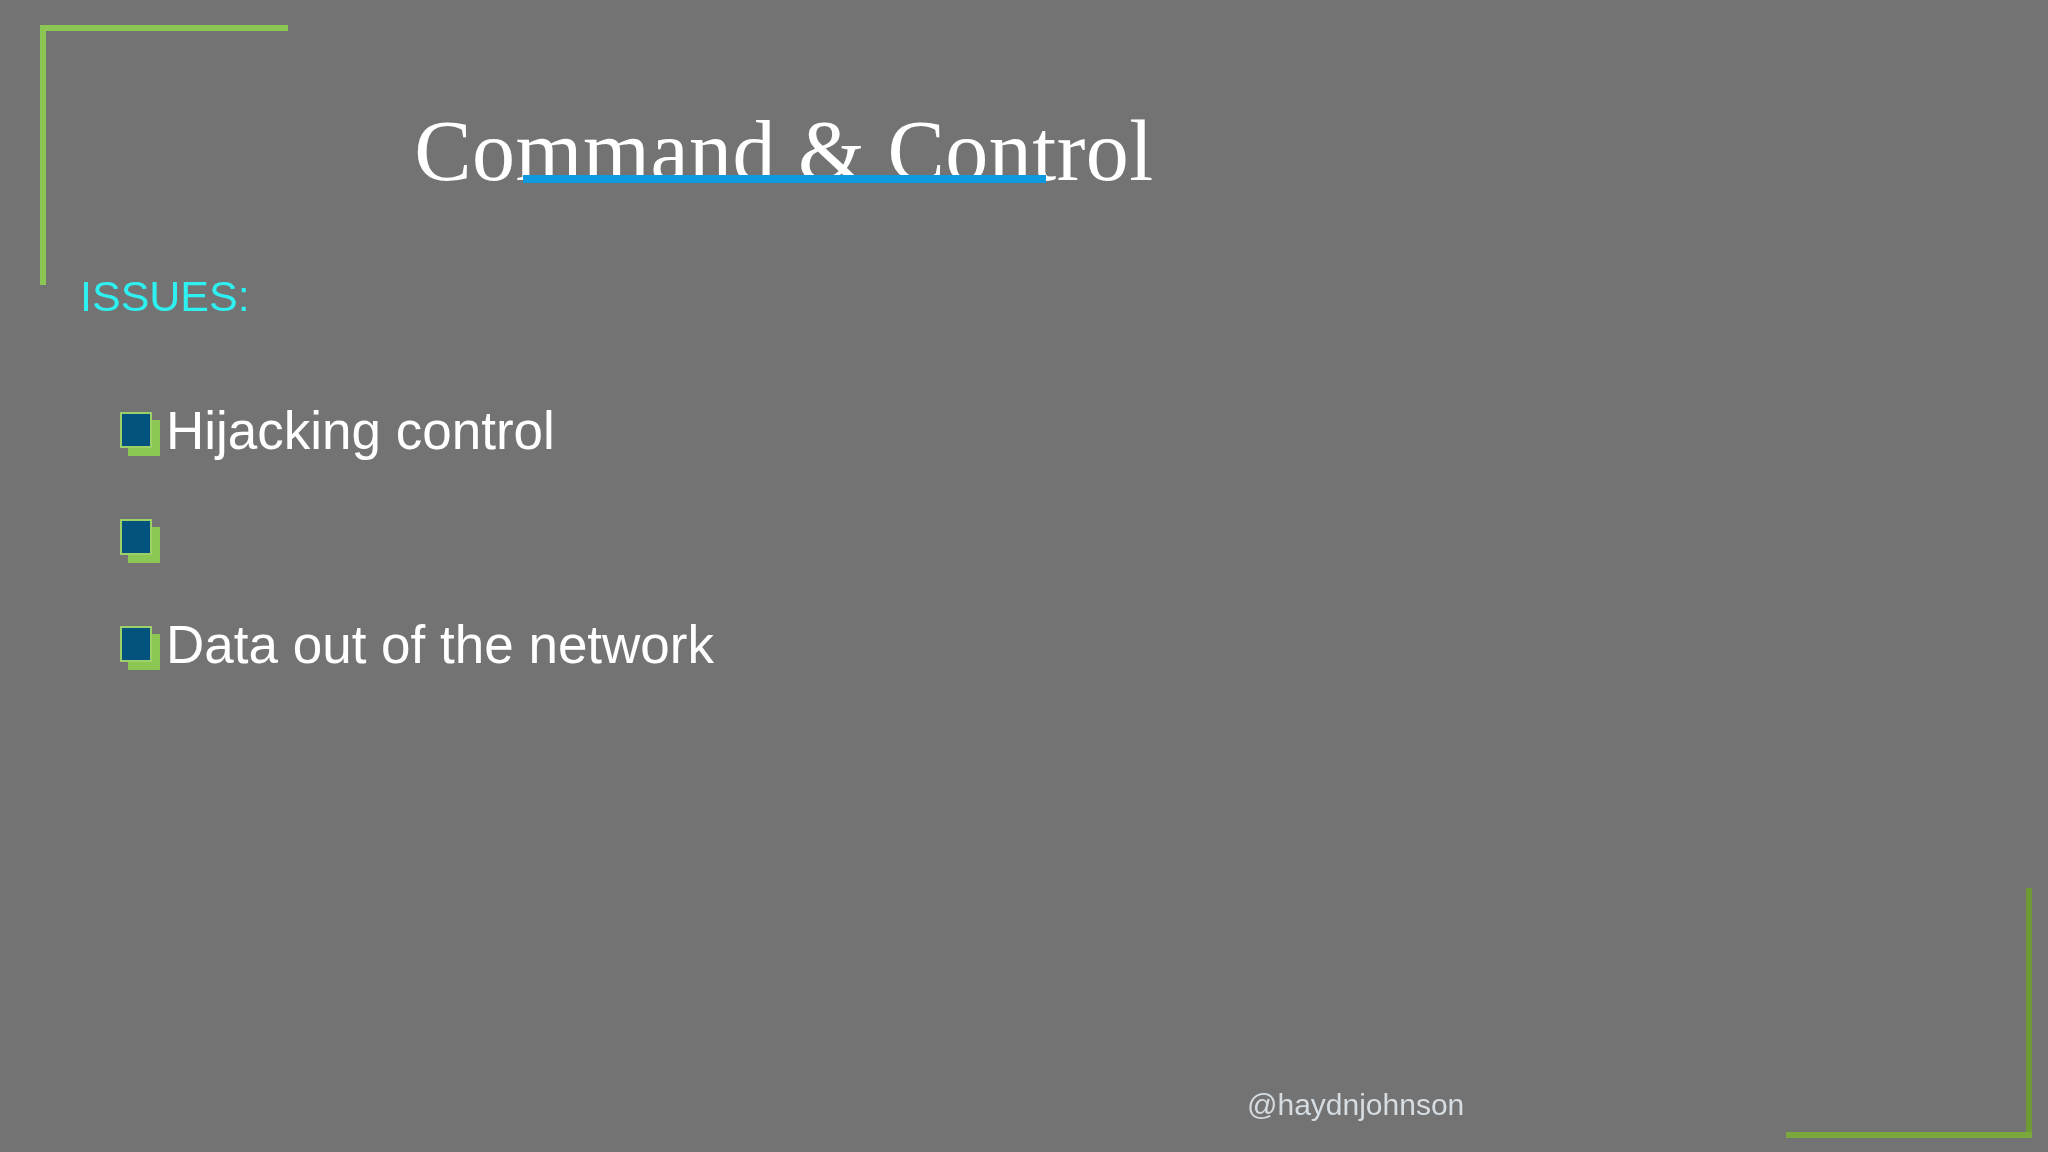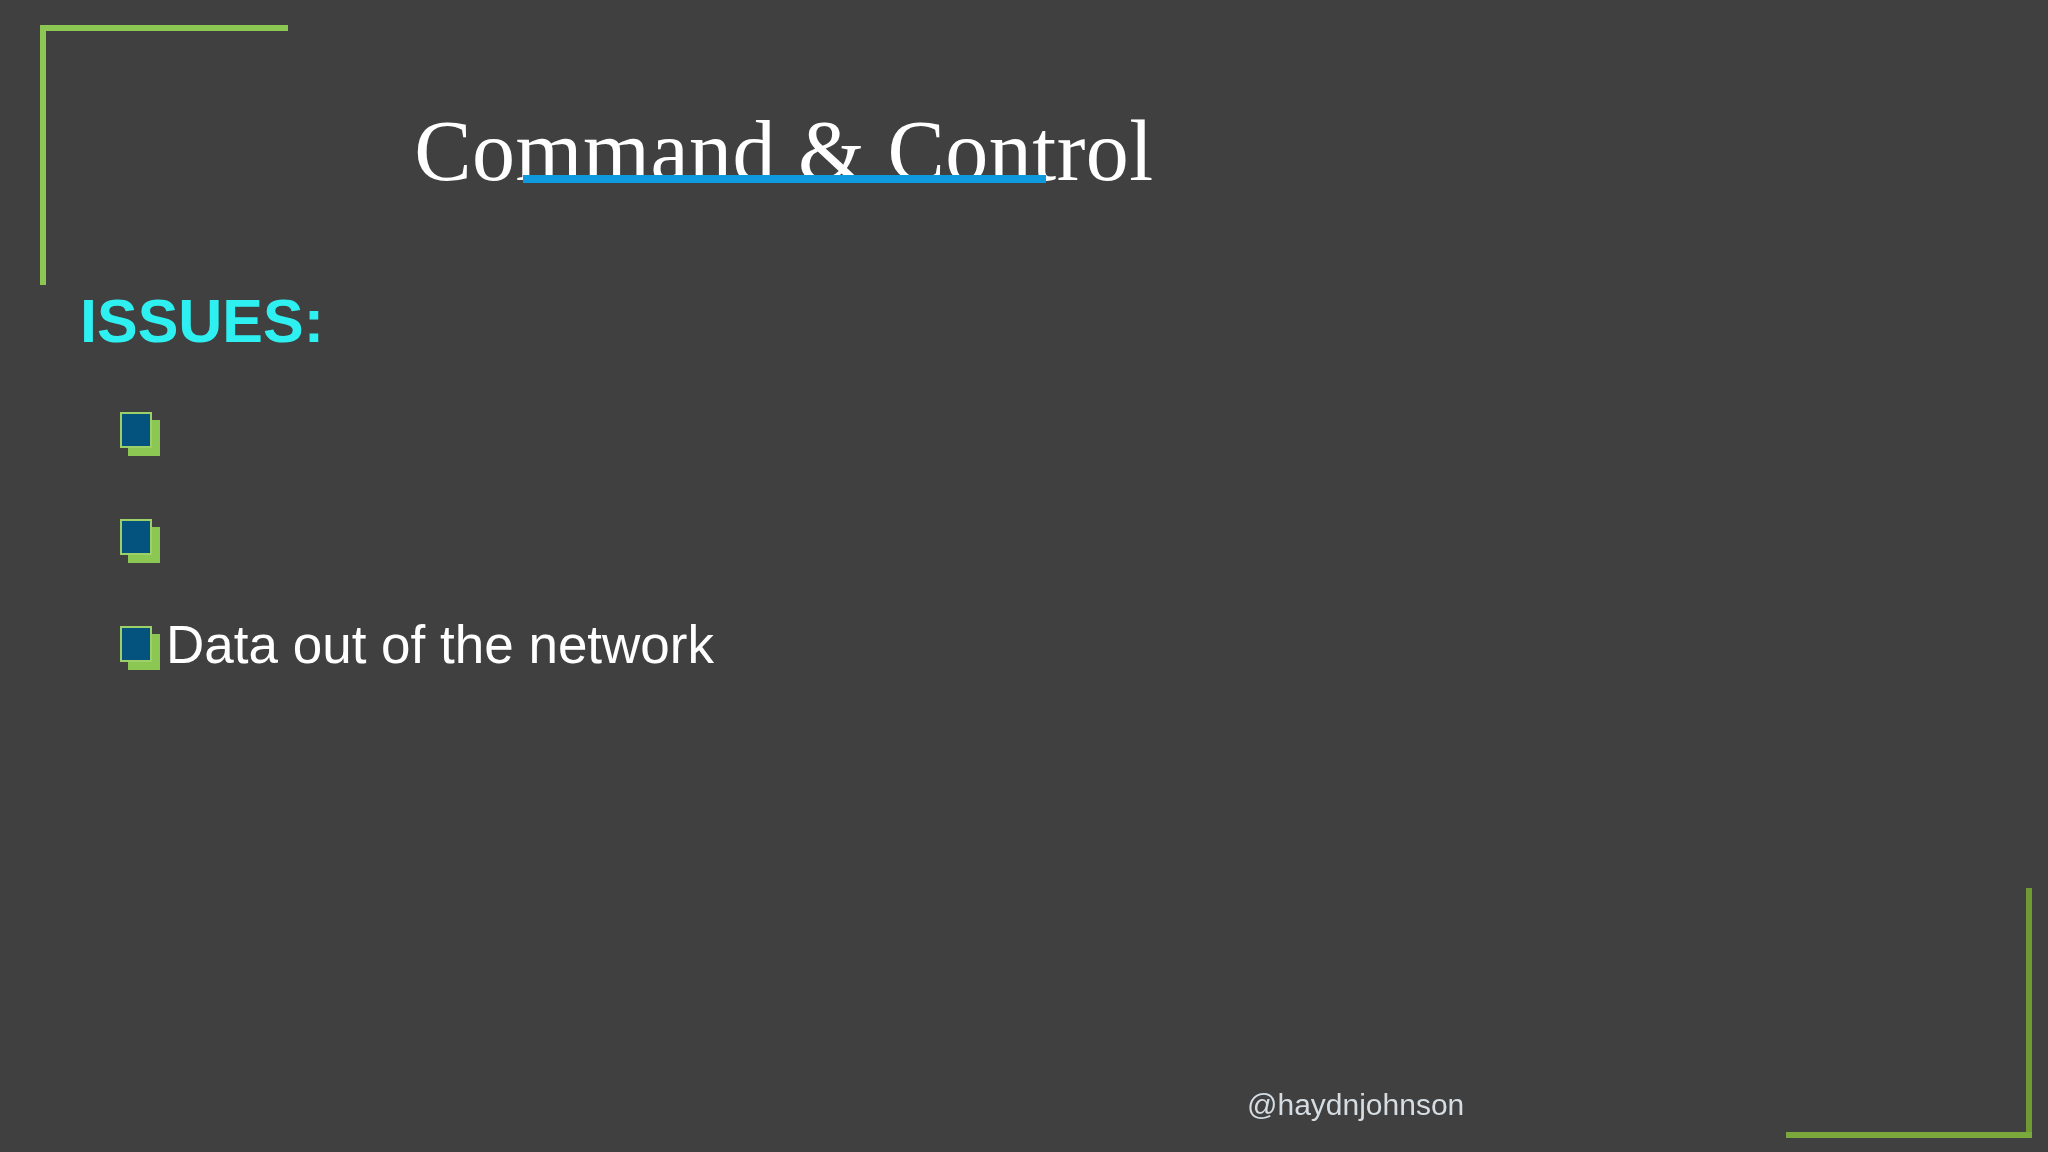--- a/index.html
+++ b/index.html
@@ -5,21 +5,21 @@
 <style>
   html, body {
     margin: 0;
     padding: 0;
     background: #003a5c;
   }
   #slide {
     position: relative;
     width: 2048px;
     height: 1152px;
-    background: #404040;
+    background: #737373;
     overflow: hidden;
     font-family: "Liberation Sans", sans-serif;
     -webkit-font-smoothing: antialiased;
   }
 
   
   .corner-tl-h {
     position: absolute;
     left: 40px;
     top: 25px;
@@ -76,27 +76,26 @@
     top: 175px;
     width: 523px;
     height: 8px;
     background: #0f9ae0;
   }
 
   
   .issues-label {
     position: absolute;
     left: 80px;
-    top: 286px;
-    font-size: 61px;
+    top: 272px;
+    font-size: 43px;
     line-height: 1.15;
     color: #2ef0f0;
     letter-spacing: 0px;
     white-space: nowrap;
-    font-weight: bold;
   }
 
   .bullet-list {
     position: absolute;
     left: 120px;
     top: 378px;
     width: 1300px;
   }
   .bullet-item {
     display: flex;
@@ -164,20 +163,21 @@
 
   <div class="issues-label">ISSUES:</div>
 
   <div class="bullet-list">
 
     <div class="bullet-item">
       <span class="bullet-marker">
         <span class="shadow"></span>
         <span class="box"></span>
       </span>
+      <span class="bullet-text">Hijacking control</span>
     </div>
 
     <div class="bullet-item">
       <span class="bullet-marker">
         <span class="shadow"></span>
         <span class="box"></span>
       </span>
     </div>
 
     <div class="bullet-item">

